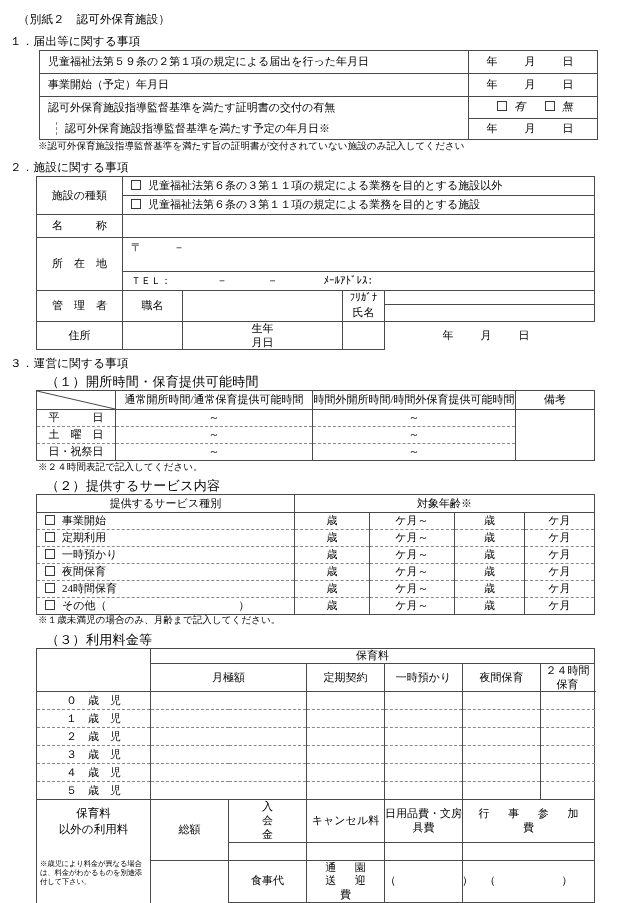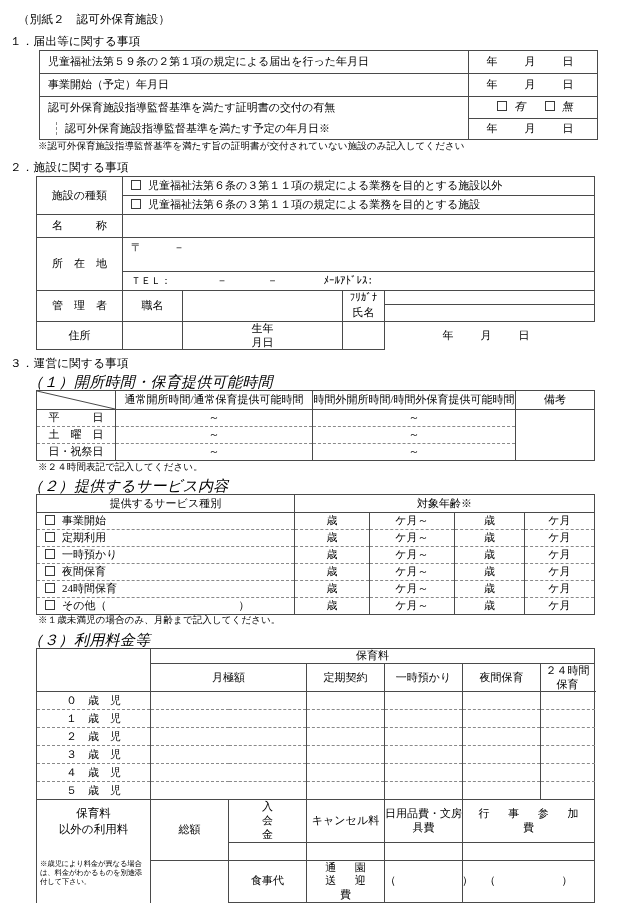--- a/index.html
+++ b/index.html
@@ -32,24 +32,23 @@
     letter-spacing: 0.2px;
   }
   .sec-title {
     position: absolute;
     left: 10px;
     font-size: 11.5px;
     letter-spacing: 0.3px;
   }
   .sub-title {
     position: absolute;
-    left: 28px;
-    font-size: 15px;
+    left: 46px;
+    font-size: 13px;
     letter-spacing: 0.3px;
-    font-style: italic;
   }
   .note {
     position: absolute;
     left: 38px;
     font-size: 9.5px;
     letter-spacing: 0.1px;
   }
 
   
   table.frm {

